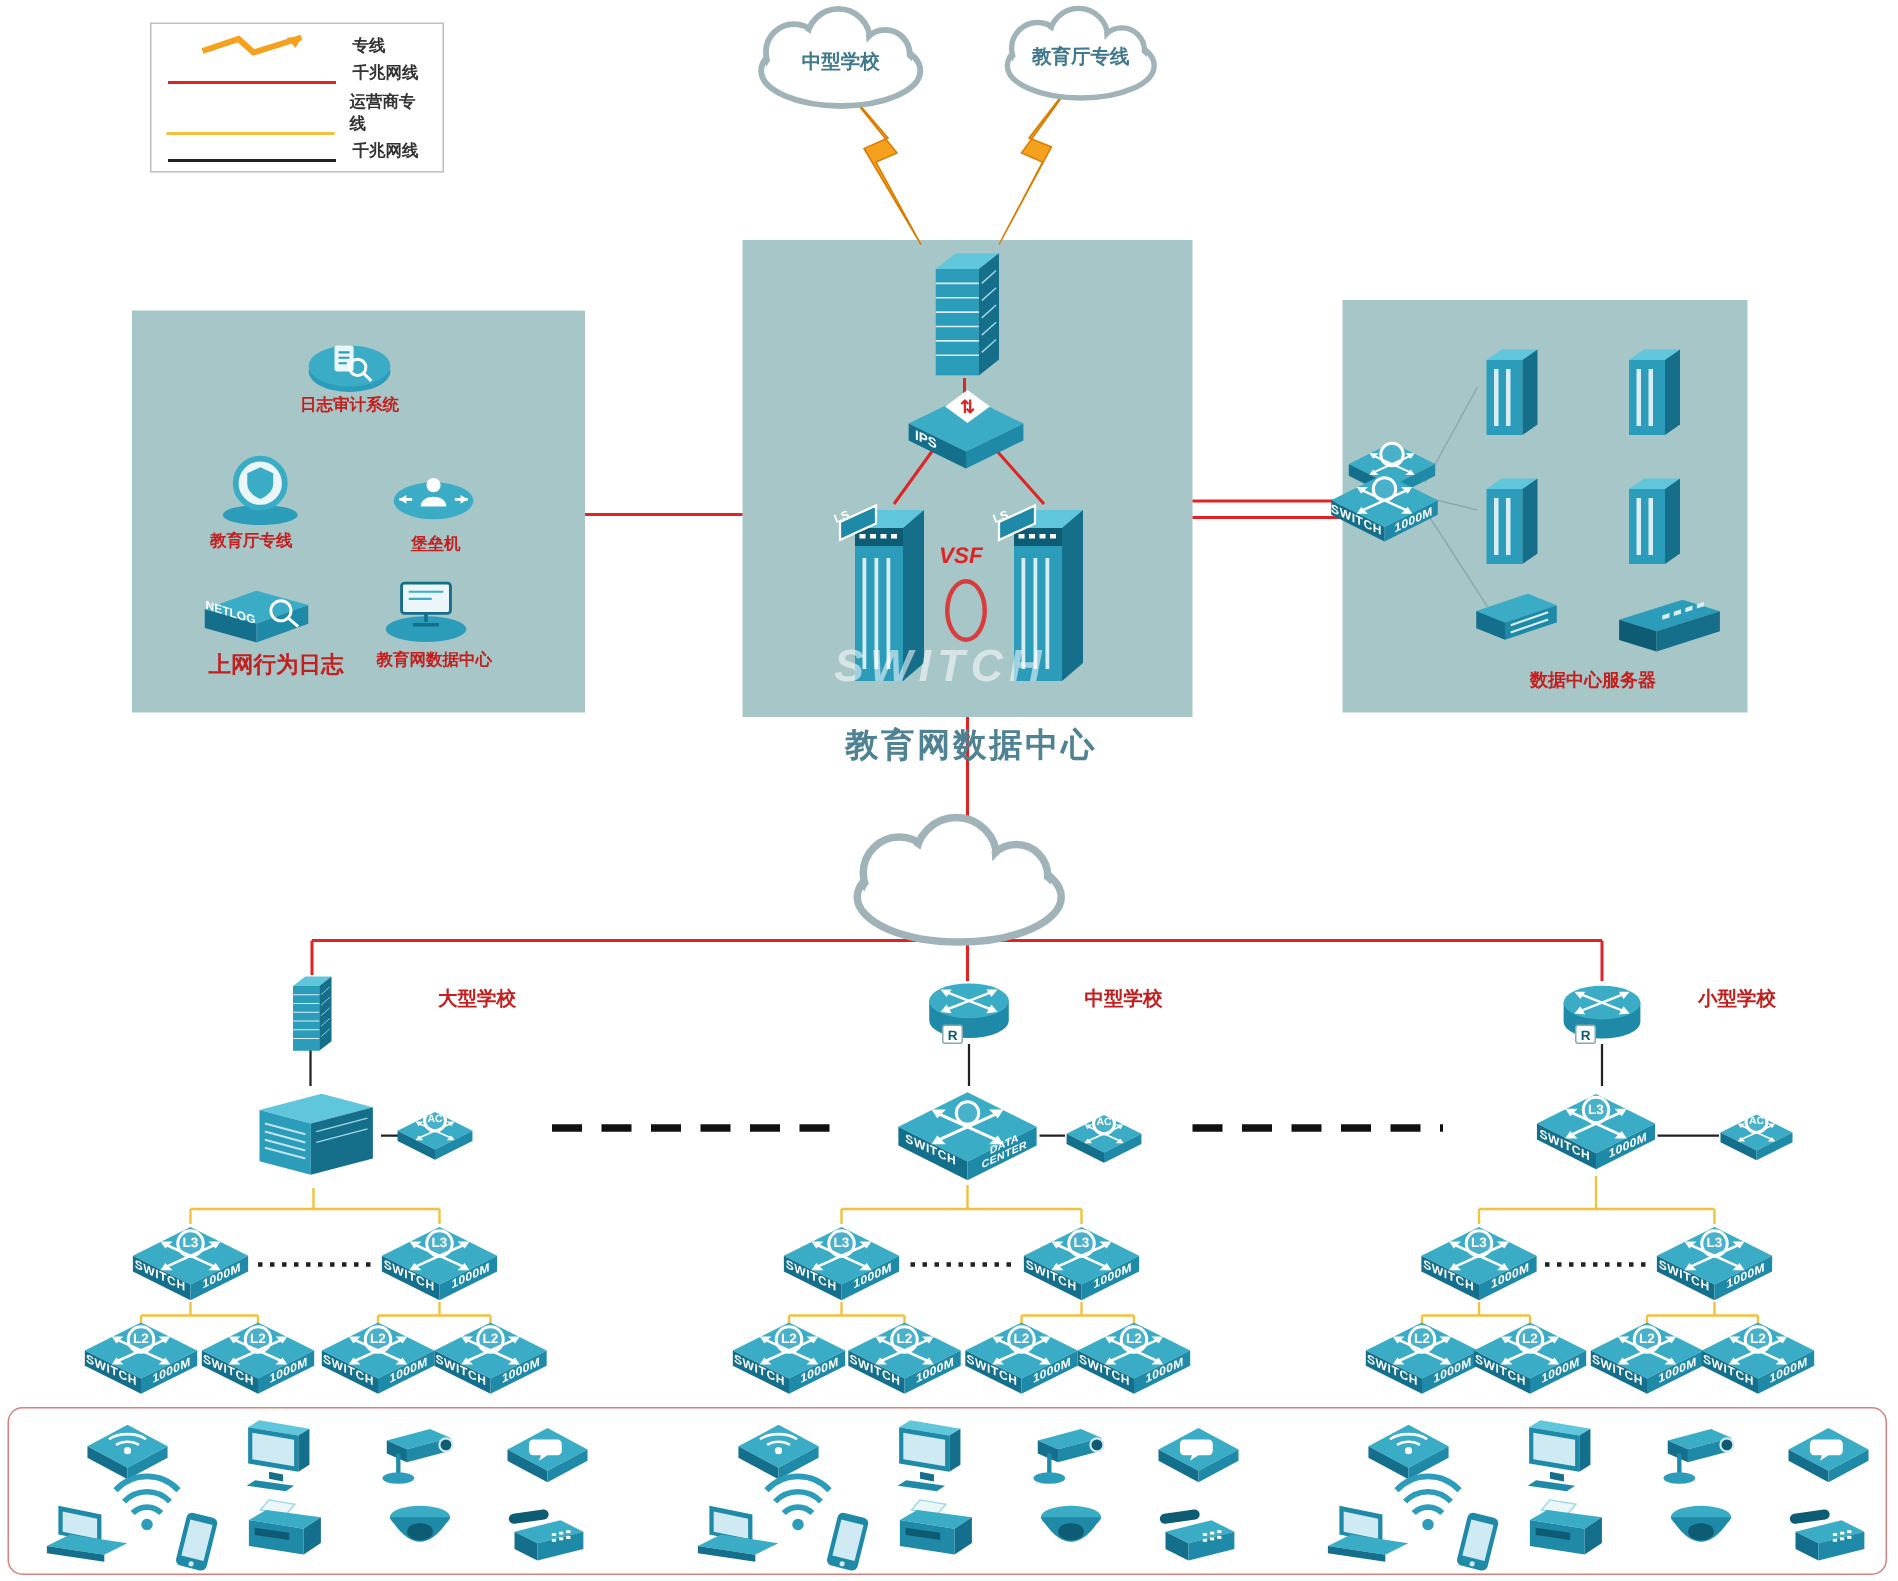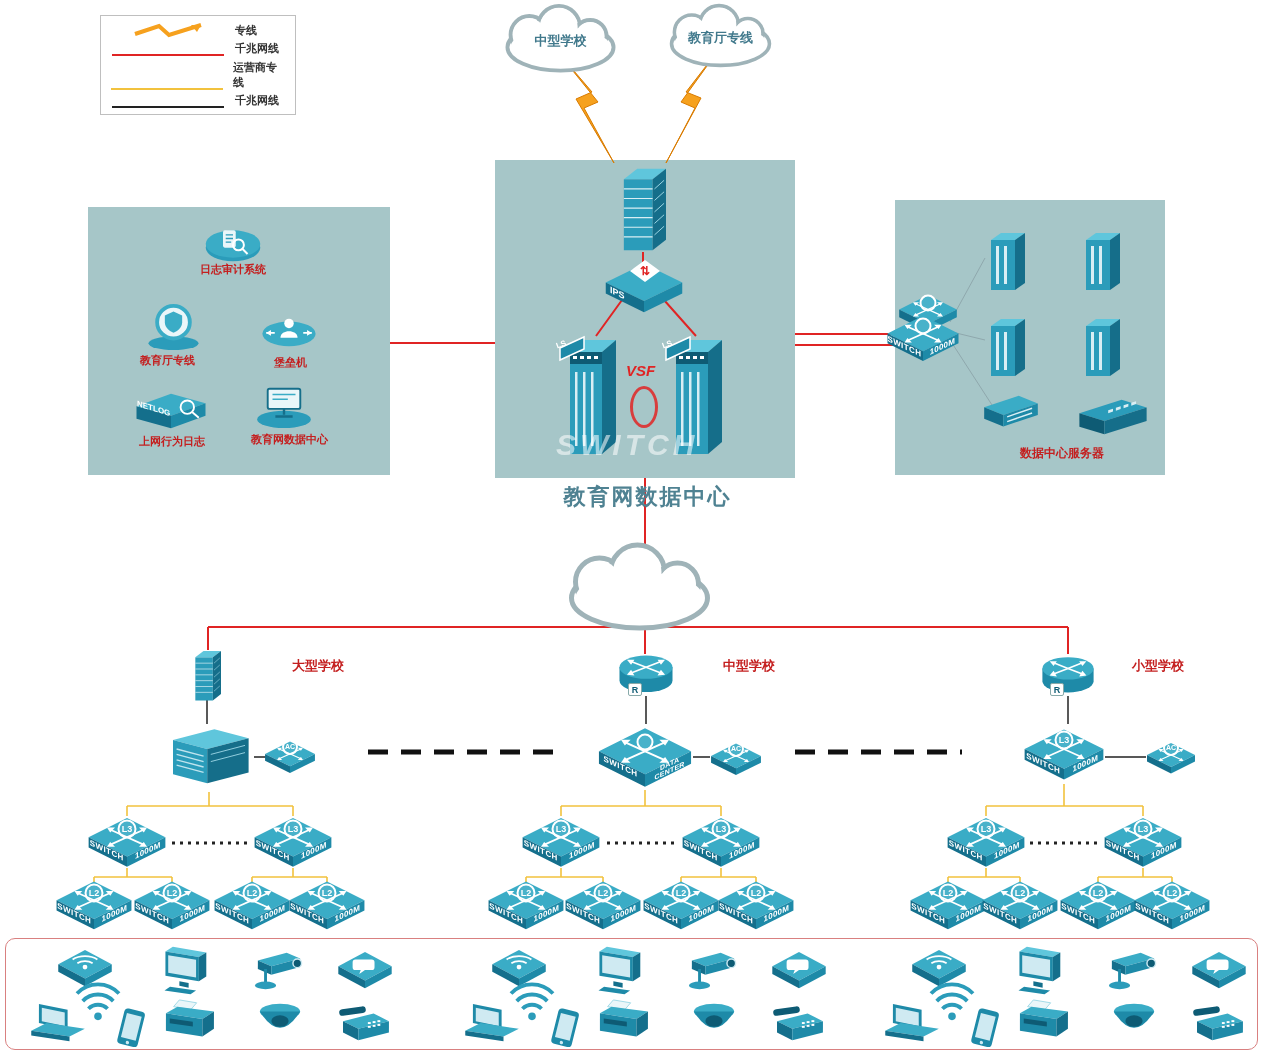--- a/index.html
+++ b/index.html
@@ -430,21 +430,21 @@
     </svg>
 </div>
 <span class="lblred" style="left:274px;top:355px;font-size:11px">堡垒机</span>
 
 <div class="dev" style="left:130px;top:388px;width:82px;height:46px">
   <svg viewBox="0 0 84 48">
       <use href="#i-nettag"></use>
     </svg>
   <span class="netlbl">NETLOG</span>
 </div>
-<span class="lblred" style="left:139px;top:434px;font-size:11px">上网行为日志</span>
+<span class="lblred" style="left:139px;top:434px;font-size:15px">上网行为日志</span>
 
 <div class="dev" style="left:255px;top:383px;width:58px;height:46px">
   <svg viewBox="0 0 60 48">
       <use href="#i-ops"></use>
     </svg>
 </div>
 <span class="lblred" style="left:251px;top:432px;font-size:11px">教育网数据中心</span>
 
 <div class="sw" style="left:898px;top:292px;width:60px;height:42px">
   <svg viewBox="0 0 100 64">

